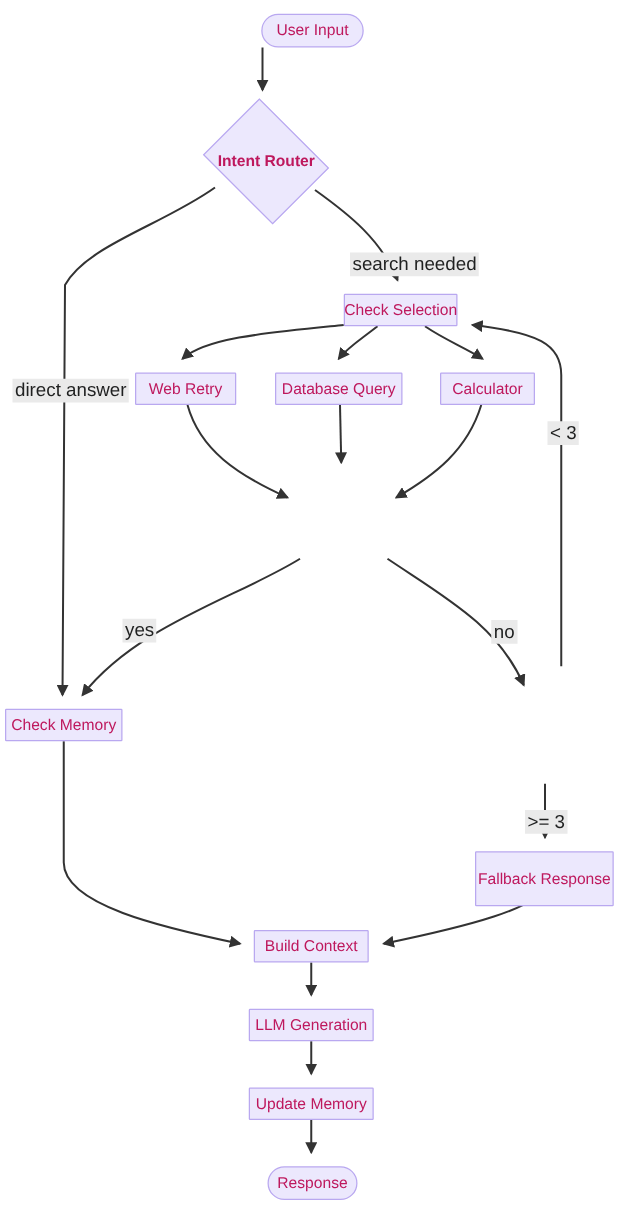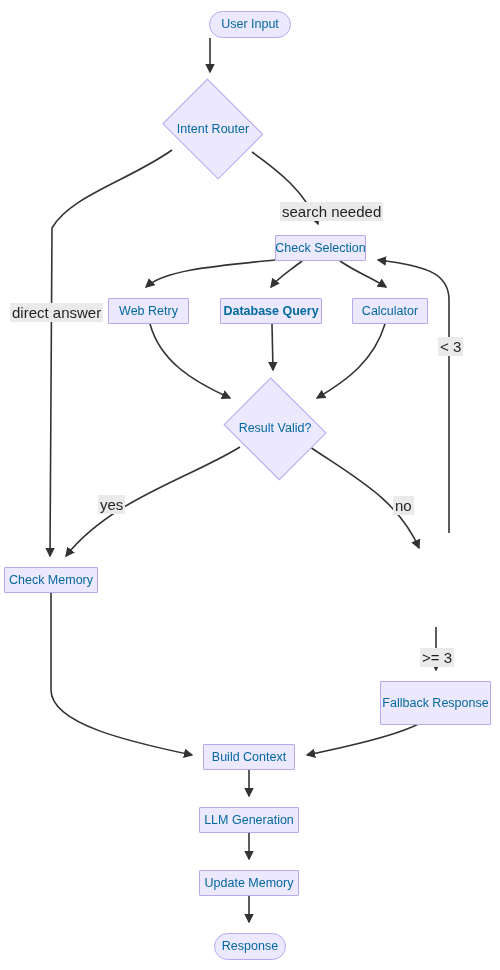--- a/index.html
+++ b/index.html
@@ -28,38 +28,39 @@
     fill: none;
     stroke: #333333;
     stroke-width: 1.6px;
   }
   .node {
     position: absolute;
     box-sizing: border-box;
     display: flex;
     align-items: center;
     justify-content: center;
-    color: #0369a1;
+    color: #be185d;
     font-size: 12.5px;
     line-height: 1;
     white-space: nowrap;
   }
   .node-rect {
     background: #ECE8FD;
     border: 1px solid #B9A8F0;
     border-radius: 1px;
   }
   .node-stadium {
     background: #ECE8FD;
     border: 1px solid #B9A8F0;
     border-radius: 999px;
   }
   .node-diamond {
     background: transparent;
     border: none;
+    font-weight: bold;
   }
   .node-diamond .diamond-shape {
     position: absolute;
     left: 50%;
     top: 50%;
     width: 70.71%;
     height: 70.71%;
     transform: translate(-50%, -50%) rotate(45deg);
     background: #ECE8FD;
     border: 1px solid #B9A8F0;
@@ -139,32 +140,28 @@
   </div>
 
   <div class="node node-rect" style="left:275px;top:235px;width:91px;height:26px;">
     <span>Check Selection</span>
   </div>
 
   <div class="node node-rect" style="left:108px;top:298px;width:81px;height:26px;">
     <span>Web Retry</span>
   </div>
 
-  <div class="node node-rect" style="left:220px;top:298px;width:102px;height:26px;font-weight:bold;">
+  <div class="node node-rect" style="left:220px;top:298px;width:102px;height:26px;">
     <span>Database Query</span>
   </div>
 
   <div class="node node-rect" style="left:352px;top:298px;width:76px;height:26px;">
     <span>Calculator</span>
   </div>
 
-  <div class="node node-diamond" style="left:219px;top:381px;width:112px;height:95px;">
-    <span class="diamond-shape"></span>
-    <span class="diamond-label">Result Valid?</span>
-  </div>
 
   <div class="node node-rect" style="left:4px;top:567px;width:94px;height:26px;">
     <span>Check Memory</span>
   </div>
 
 
   <div class="node node-rect" style="left:380px;top:681px;width:111px;height:44px;">
     <span>Fallback Response</span>
   </div>
 

